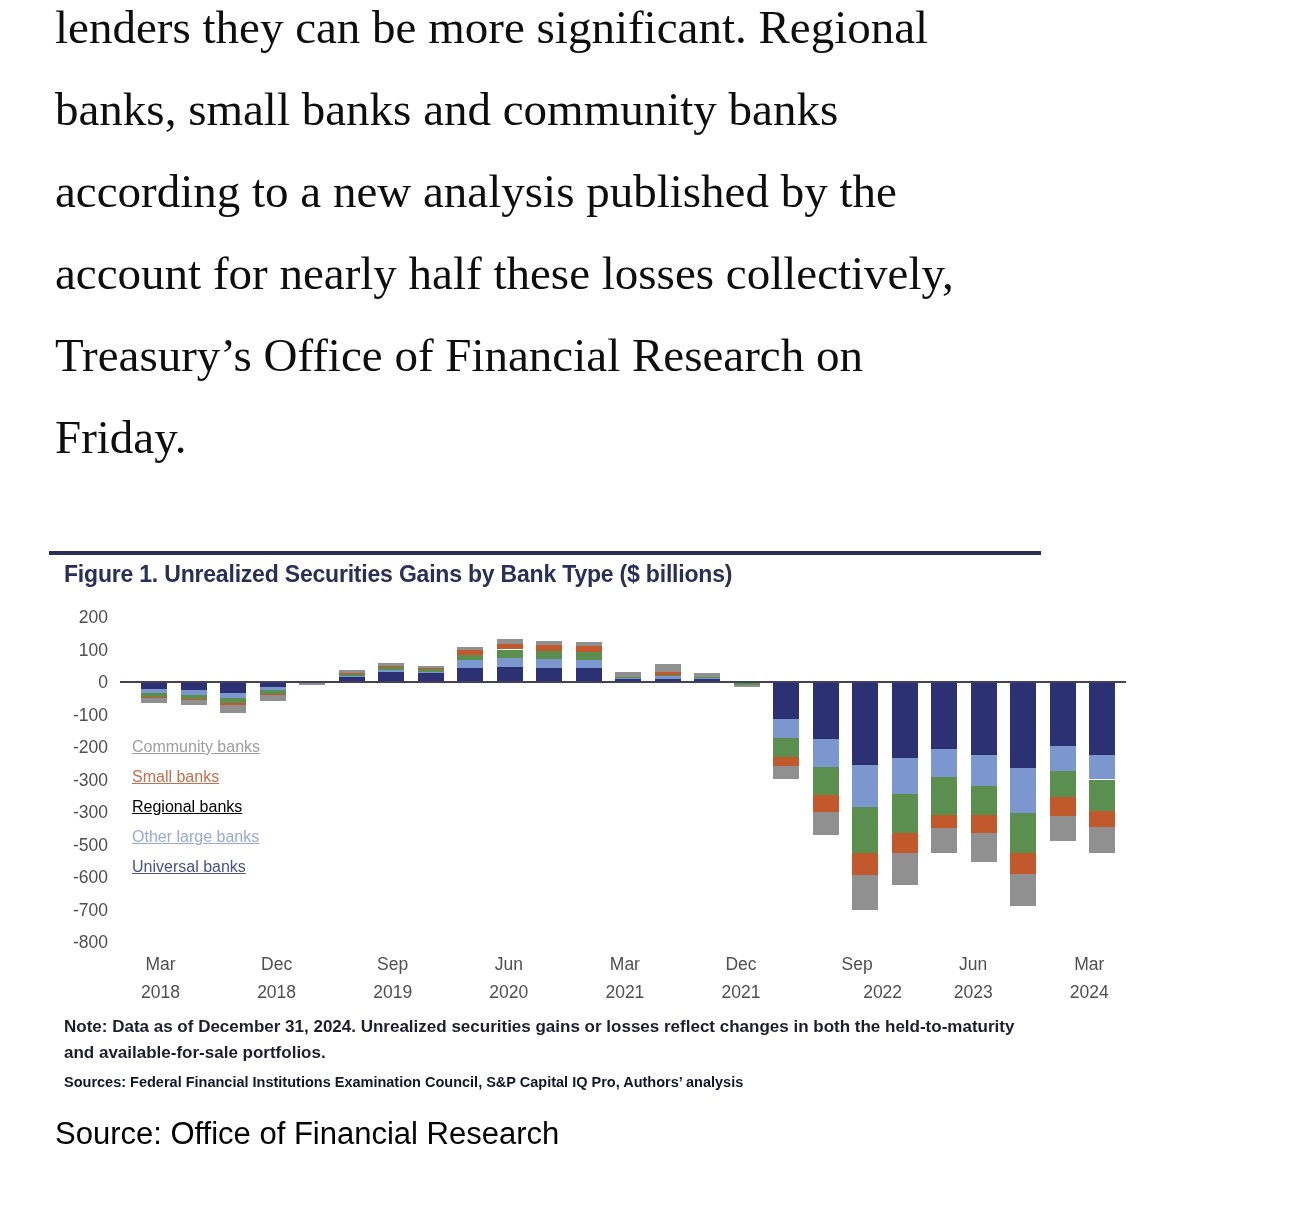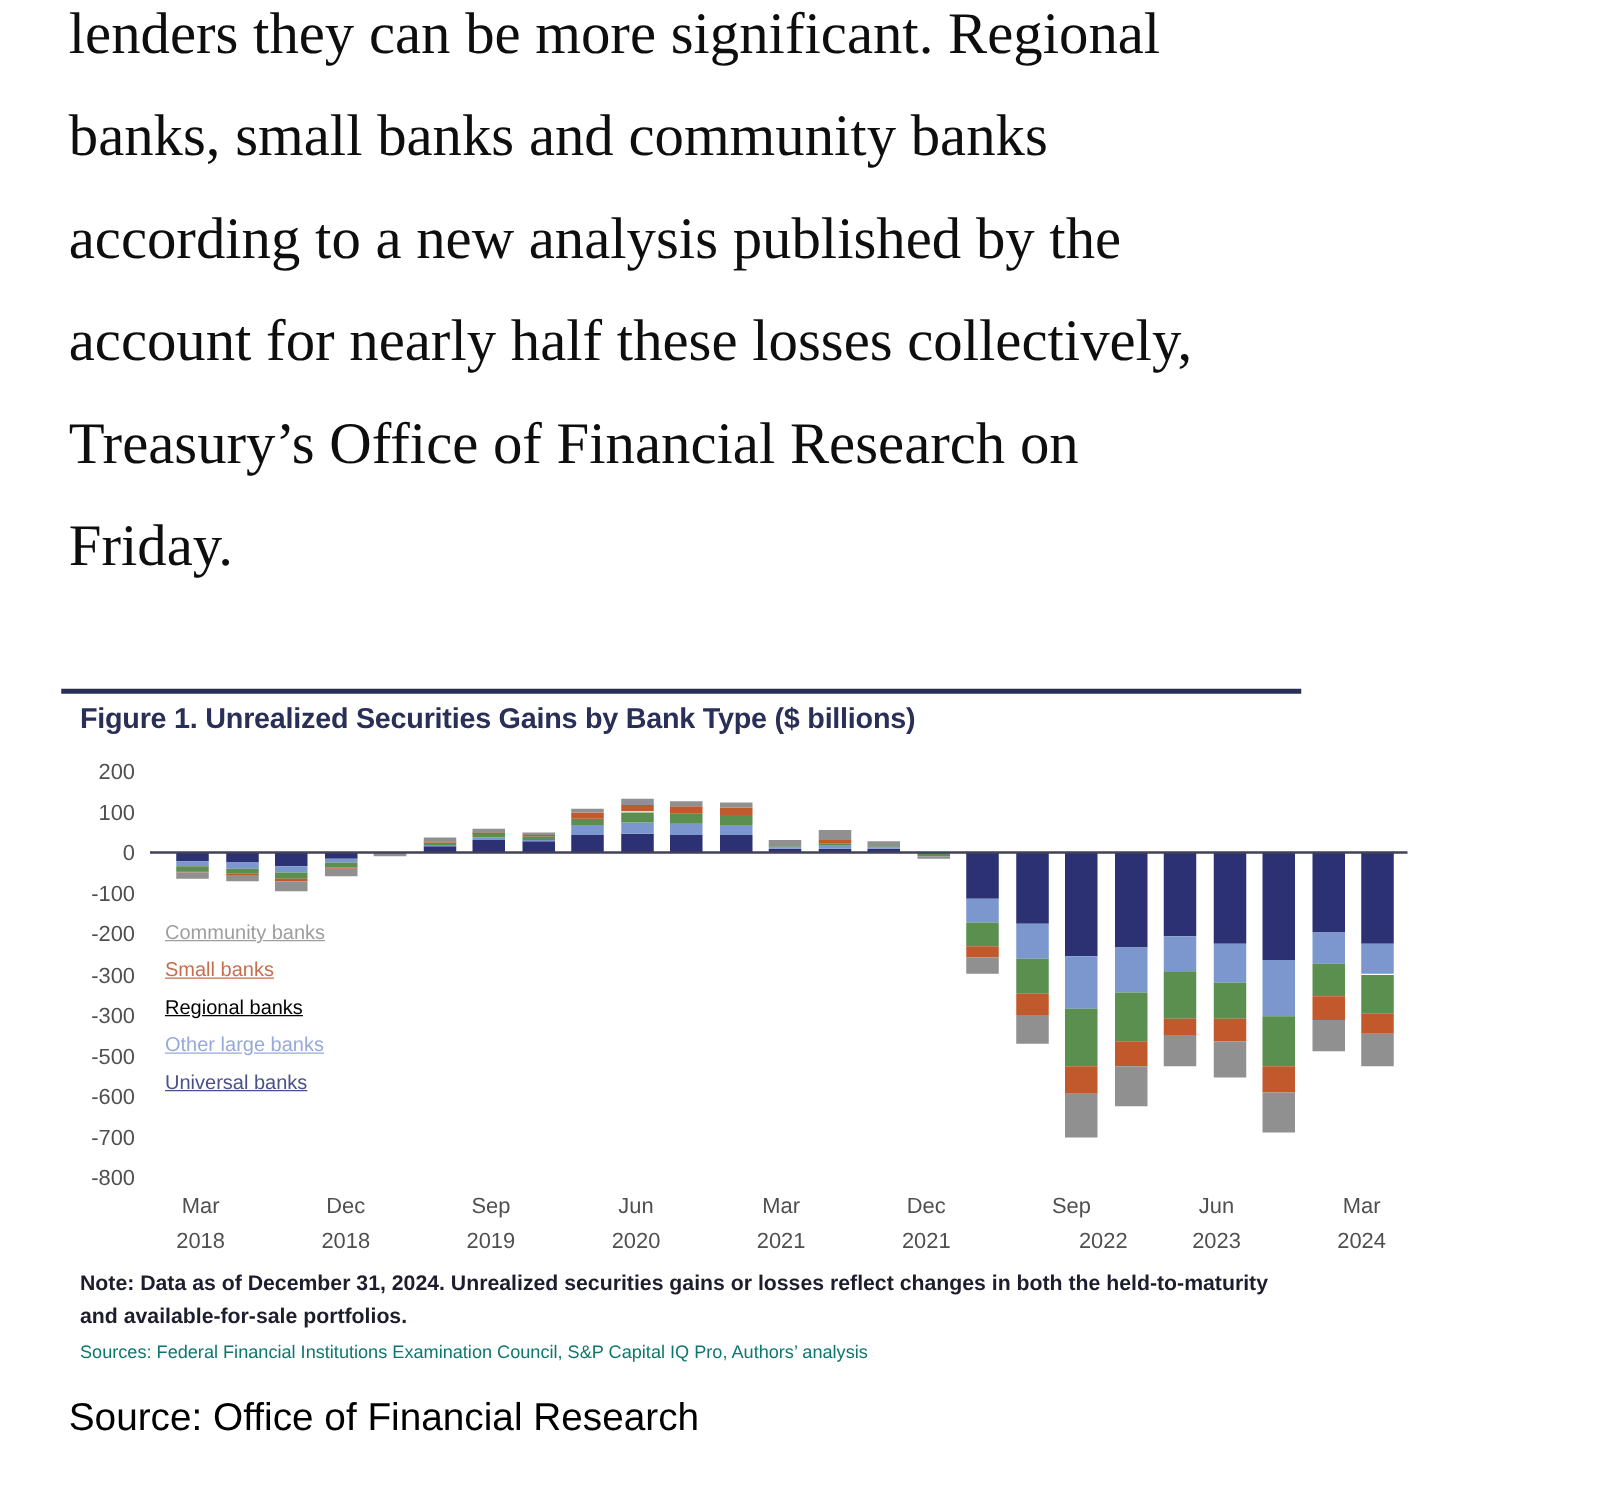--- a/index.html
+++ b/index.html
@@ -41,21 +41,21 @@
     position: absolute; left: 132px; font-size: 16px; line-height: 22px;
     white-space: nowrap; z-index: 3; text-decoration: underline;
   }
   .note {
     position: absolute; left: 64px; top: 1014px;
     font-size: 17px; font-weight: 600; line-height: 26px; color: #1d1d2e;
   }
   .note div { white-space: nowrap; }
   .sources {
     position: absolute; left: 64px; top: 1074px;
-    font-size: 14.5px; font-weight: 400; color: #0f766e; white-space: nowrap;
+    font-size: 14.5px; font-weight: 700; color: #0f172a; white-space: nowrap;
   }
   .caption {
     position: absolute; left: 55px; top: 1116px;
     font-size: 31px; color: #000000; white-space: nowrap;
   }
 </style>
 </head>
 <body>
 
 <div class="page">

